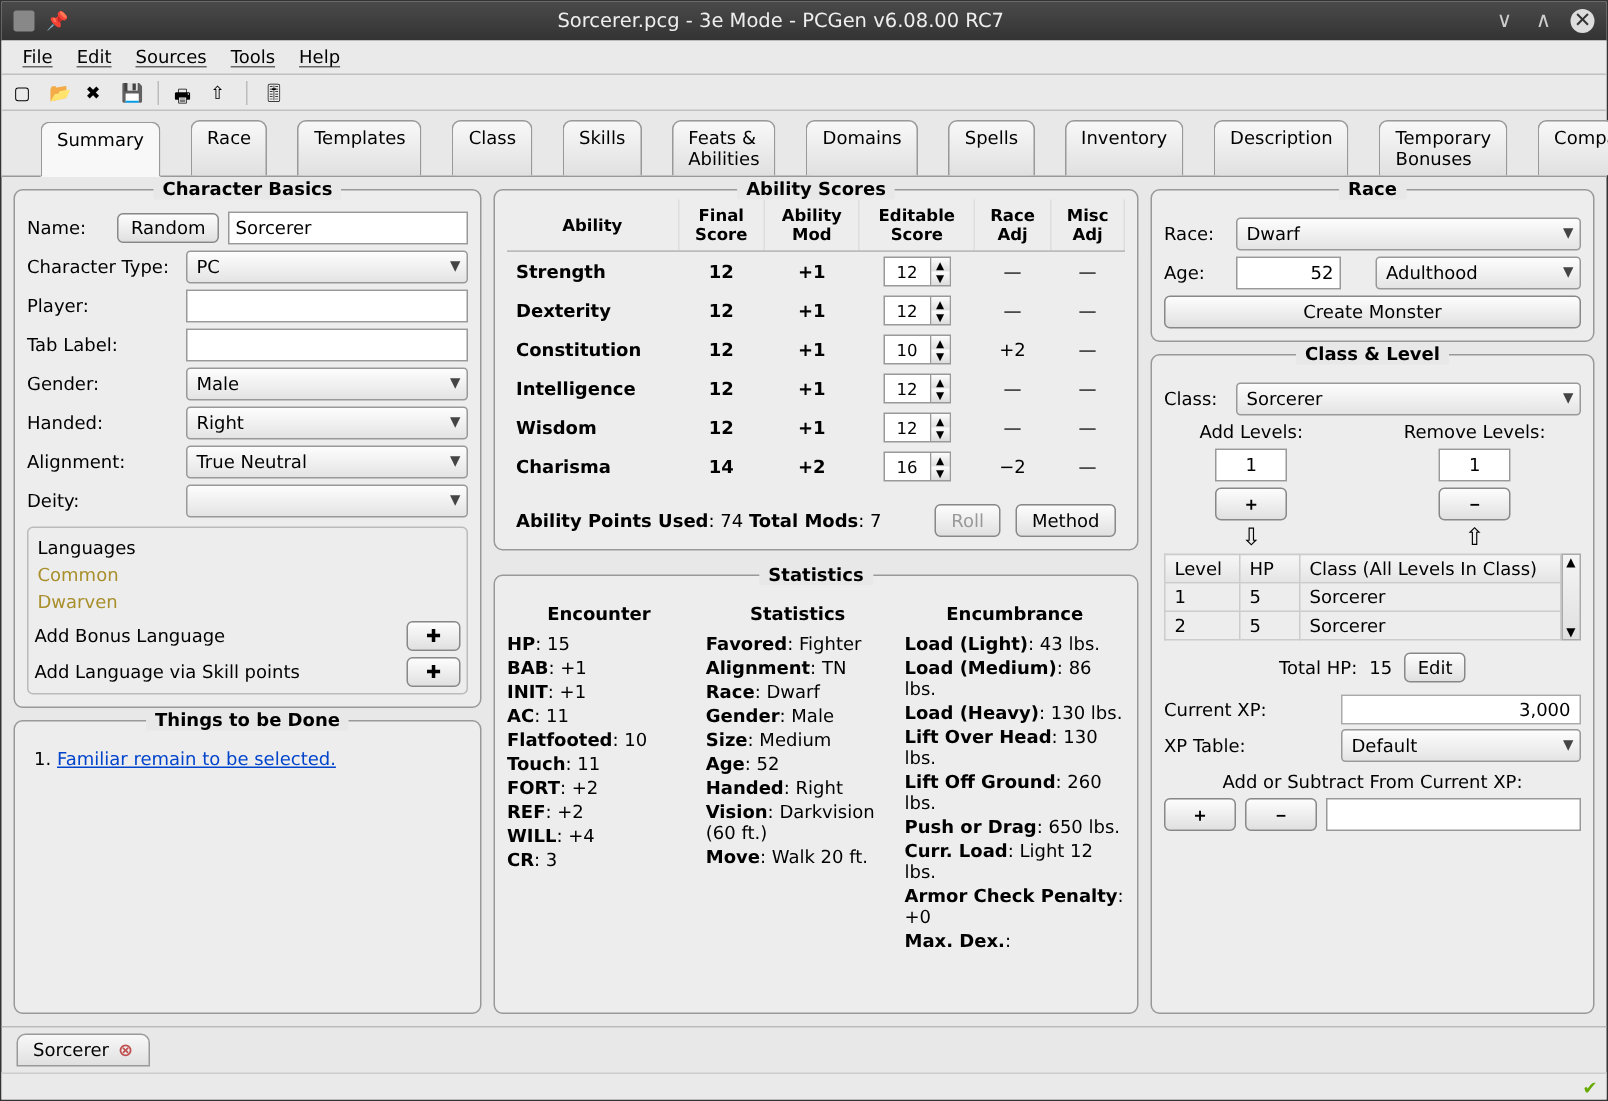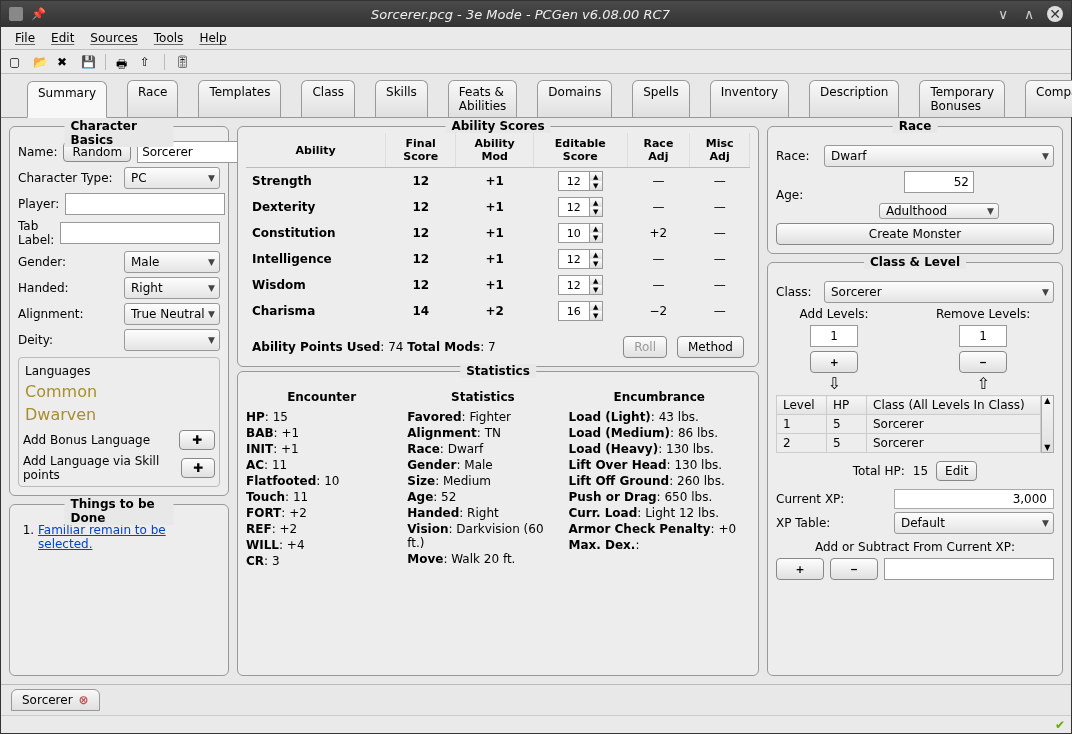--- a/index.html
+++ b/index.html
@@ -1,50 +1,50 @@
 <!DOCTYPE html>
 <html><head>
 <meta charset="utf-8">
 <style>
 * { box-sizing: border-box; margin: 0; padding: 0; font-family: "DejaVu Sans", Arial, sans-serif; }
 body { background: #5a6a6f; font-size: 12px; color: #000; }
 .window { width: 1072px; height: 734px; margin: 0; display: flex; flex-direction: column; background: #e8e8e8; border: 1px solid #333; }
 .titlebar { background: linear-gradient(#4a4a4a, #333); height: 26px; display: flex; align-items: center; color: #eee; padding: 0 8px; }
 .titlebar .tleft { display: flex; gap: 8px; align-items: center; }
 .titlebar .icon { width: 14px; height: 14px; background: #888; border-radius: 2px; }
-.titlebar .title { flex: 1; text-align: center; font-size: 13px; font-style: italic; }
+.titlebar .title { flex: 1; text-align: center; font-size: 13px; }
 .titlebar .wbtns { display: flex; gap: 10px; }
 .titlebar .wbtn { width: 16px; height: 16px; display: flex; align-items: center; justify-content: center; font-size: 14px; color: #ccc; cursor: pointer; }
 .titlebar .wbtn.close { background: #ddd; color: #333; border-radius: 50%; }
 .menubar { background: #eaeaea; padding: 2px 8px; display: flex; gap: 4px; border-bottom: 1px solid #c0c0c0; }
 .menubar span { padding: 2px 6px; text-decoration: underline; text-decoration-color: #666; text-underline-offset: 2px; cursor: pointer; }
 .toolbar { background: #eaeaea; padding: 3px 8px; display: flex; gap: 10px; border-bottom: 1px solid #c0c0c0; height: 24px; align-items: center; }
 .toolbar .tico { width: 14px; height: 14px; display: inline-block; }
 .toolbar .sep { width: 1px; height: 16px; background: #bbb; }
 .tabs { padding: 6px 10px 0 10px; display: flex; gap: 4px; border-bottom: 1px solid #999; background: #e8e8e8; }
 .tabs .tab { border: 1px solid #999; border-bottom: none; border-radius: 6px 6px 0 0; padding: 4px 10px; background: linear-gradient(#f8f8f8,#e0e0e0); cursor: pointer; font-size: 12px; margin-left: 16px; }
 .tabs .tab.active { background: #f8f8f8; font-weight: normal; position: relative; top: 1px; border-bottom: 1px solid #f8f8f8; }
 .content { flex: 1; display: flex; gap: 8px; padding: 8px; overflow: hidden; }
 .panel { border: 1px solid #999; border-radius: 6px; background: #ededed; padding: 6px 8px 8px 8px; position: relative; }
 .panel > .ptitle { position: absolute; top: -8px; left: 50%; transform: translateX(-50%); background: #e8e8e8; padding: 0 6px; font-weight: bold; font-size: 12px; }
-.col-left { width: 220px; display: flex; flex-direction: column; gap: 8px; }
-.col-mid { flex: 1; display: flex; flex-direction: column; gap: 4px; }
+.col-left { width: 312px; display: flex; flex-direction: column; gap: 8px; }
+.col-mid { flex: 1; display: flex; flex-direction: column; gap: 16px; }
 .col-right { width: 296px; display: flex; flex-direction: column; gap: 8px; }
 .form-row { display: flex; align-items: center; gap: 6px; margin: 4px 0; }
 .form-row label { width: 100px; font-size: 12px; }
 input[type=text], .sel, .numin { border: 1px solid #999; background: #fff; padding: 2px 4px; font-size: 12px; height: 22px; }
 .sel { display: flex; align-items: center; justify-content: space-between; background: linear-gradient(#fdfdfd,#e4e4e4); border-radius: 3px; padding: 0 4px 0 6px; width: 120px; cursor: pointer; }
 .sel .arr { font-size: 9px; color: #444; }
 .btn { border: 1px solid #888; border-radius: 4px; background: linear-gradient(#fdfdfd,#e0e0e0); padding: 2px 10px; cursor: pointer; font-size: 12px; height: 22px; display: inline-flex; align-items: center; justify-content: center; }
 .btn.small { padding: 0 8px; height: 20px; }
 .btn.wide { width: 100%; }
 .btn.disabled { color: #999; }
 .langbox { border: 1px solid #bbb; border-radius: 4px; padding: 4px; margin-top: 6px; }
 .langbox .lhdr { font-size: 12px; padding: 2px; }
-.langbox .litem { color: #a88f2b; padding: 2px; font-size: 16px; }
+.langbox .litem { color: #a88f2b; padding: 2px; font-size: 12px; }
 .langbox .lrow { display: flex; justify-content: space-between; align-items: center; margin-top: 4px; }
 .ability-table { width: 100%; border-collapse: collapse; font-size: 12px; }
 .ability-table th { font-weight: bold; padding: 4px 6px; text-align: center; border-bottom: 1px solid #bbb; border-right: 1px solid #ddd; font-size: 11px; }
 .ability-table td { padding: 3px 6px; text-align: center; }
 .ability-table td.aname { font-weight: bold; text-align: left; padding-left: 6px; }
 .spinner { display: inline-flex; border: 1px solid #999; height: 20px; }
 .spinner .sval { width: 30px; text-align: center; border: none; height: 18px; font-size: 11px; }
 .spinner .sbtns { display: flex; flex-direction: column; border-left: 1px solid #999; }
 .spinner .sbtn { width: 12px; height: 9px; font-size: 7px; background: linear-gradient(#fdfdfd,#ddd); display: flex; align-items: center; justify-content: center; cursor: pointer; }
 .stat-cols { display: flex; gap: 10px; font-size: 12px; }
@@ -58,21 +58,21 @@
 .class-table td.cls { text-align: left; }
 .todo-link { color: #0044cc; text-decoration: underline; }
 .bottom-tabs { padding: 4px 10px; display: flex; gap: 4px; border-top: 1px solid #bbb; }
 .bottom-tabs .btab { border: 1px solid #999; border-radius: 6px 6px 0 0; padding: 3px 10px; background: linear-gradient(#f8f8f8,#e0e0e0); display: flex; gap: 6px; align-items: center; cursor: pointer; }
 .bottom-tabs .xicon { color: #c05050; font-weight: bold; }
 .statusbar { height: 18px; background: #eaeaea; border-top: 1px solid #ccc; display: flex; justify-content: flex-end; align-items: center; padding: 0 6px; }
 .big-arrow { width: 36px; height: 20px; display: flex; align-items: center; justify-content: center; font-size: 16px; }
 .plus-btn, .minus-btn { width: 48px; }
 .xp-row { display: flex; align-items: center; justify-content: space-between; margin: 3px 0; font-size: 12px; }
 .xp-row .xval { border: 1px solid #aaa; background: #fff; width: 160px; text-align: right; padding: 2px 6px; height: 20px; }
-.race-right { display:flex; align-items:center; gap:10px;flex-direction:column; }
+.race-right { display:flex; align-items:center; gap:23px; }
 </style>
 </head>
 <body>
 
 <div class="window">
   <div class="titlebar">
     <div class="tleft">
       <div class="icon"></div>
       <span style="color:#ccc">📌</span>
     </div>

